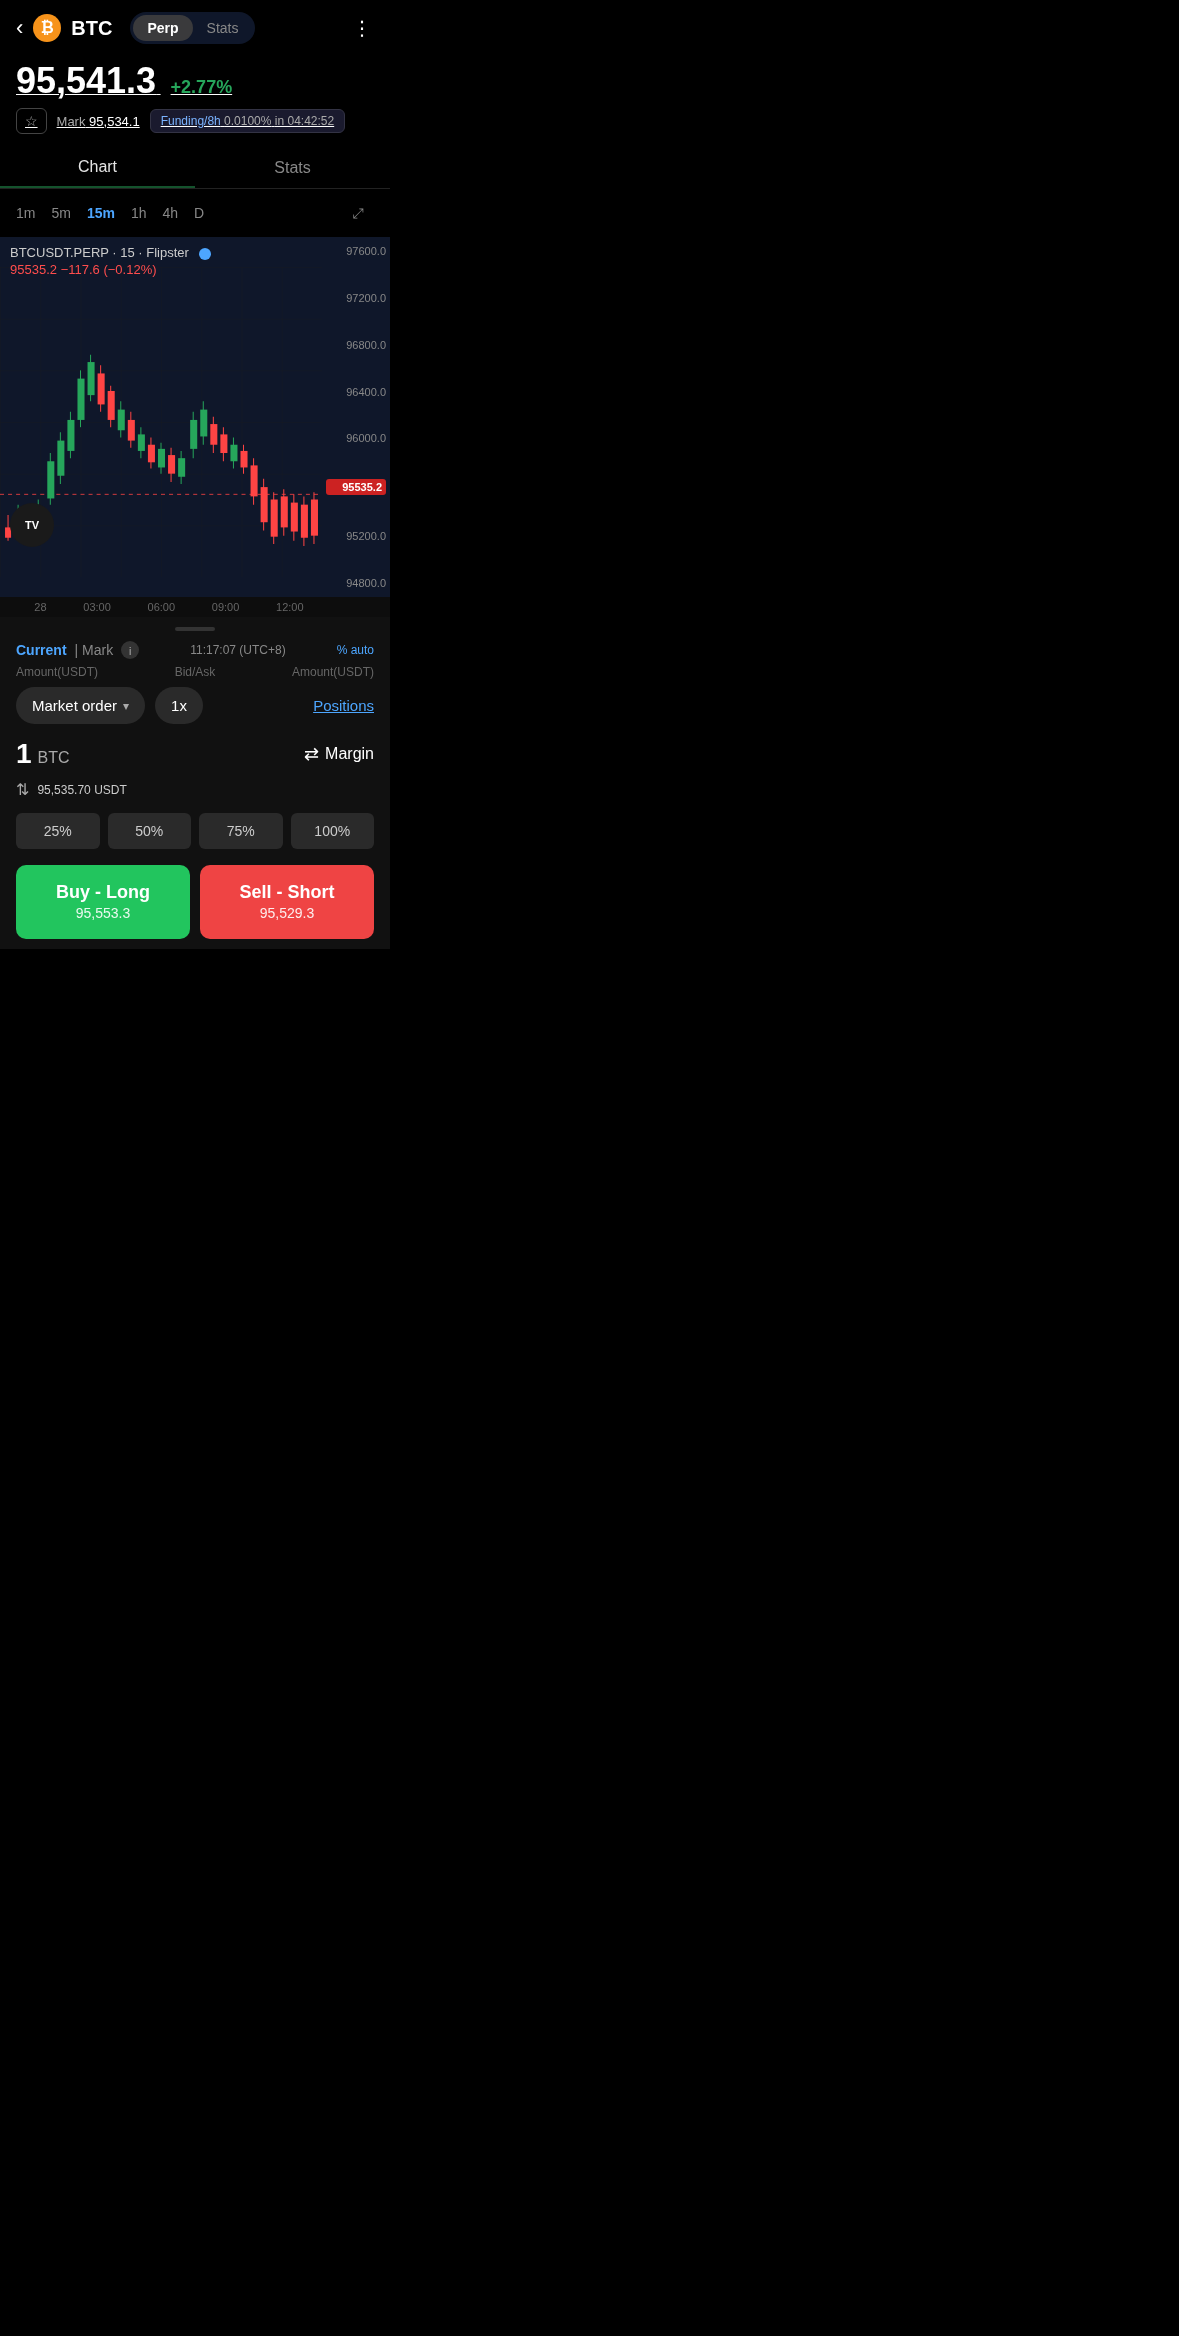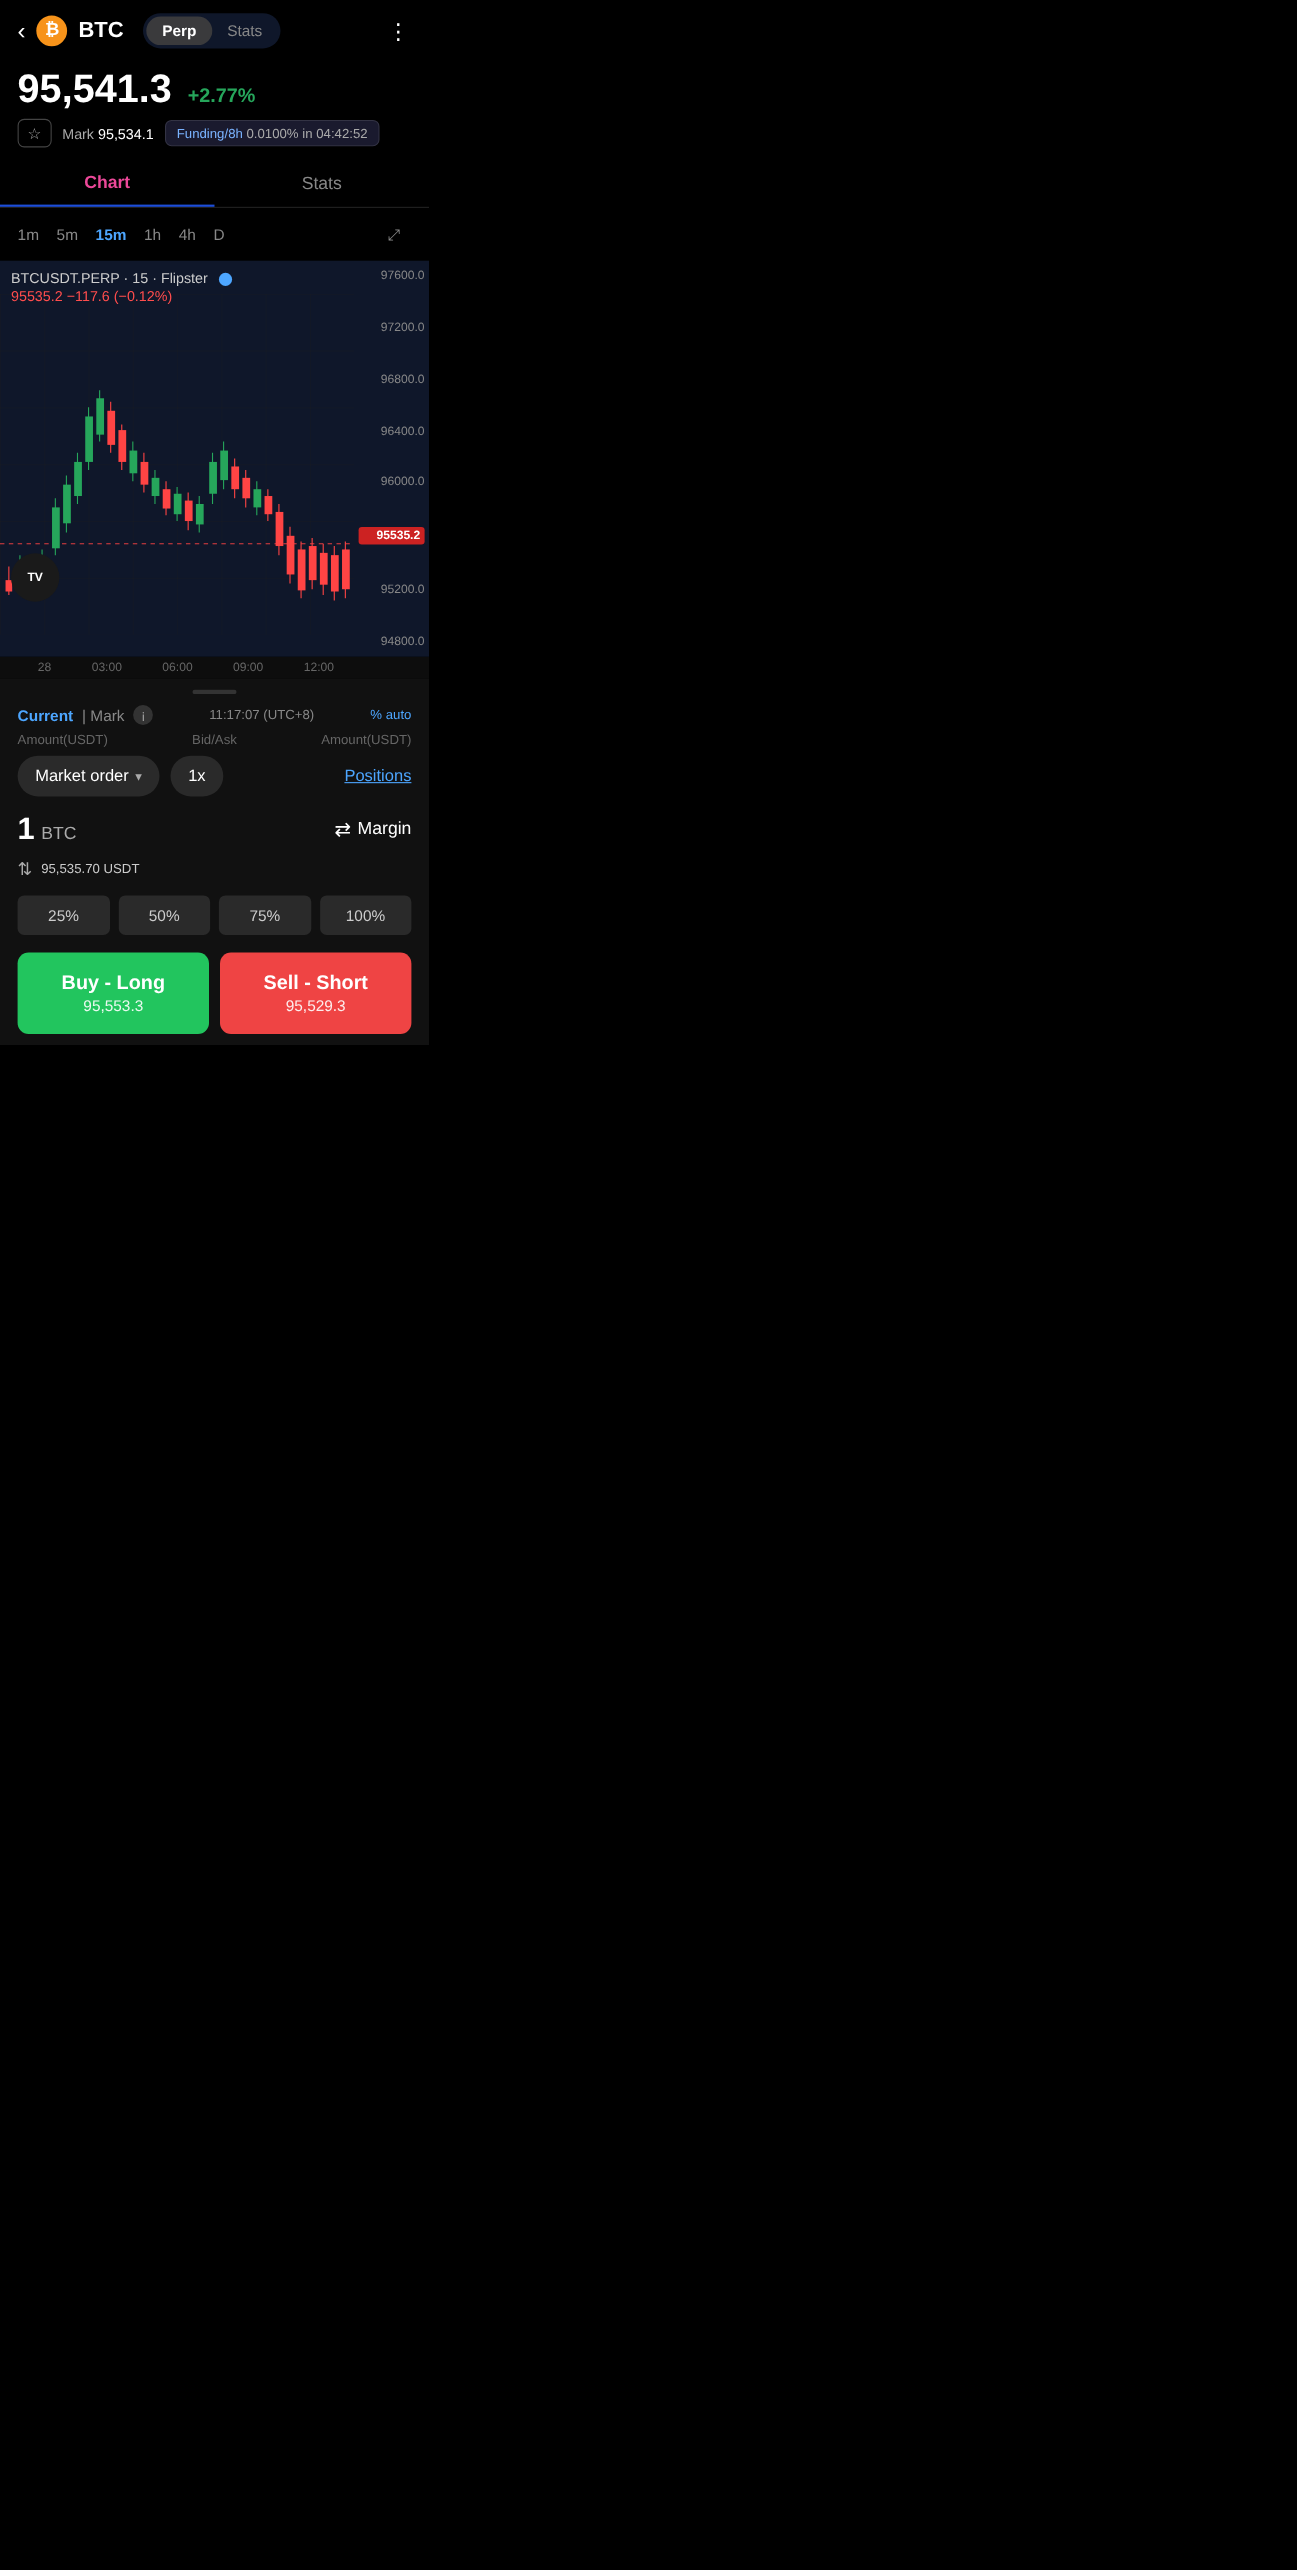--- a/index.html
+++ b/index.html
@@ -70,20 +70,21 @@
       border: none;
       color: #fff;
       font-size: 20px;
       cursor: pointer;
       letter-spacing: 2px;
     }
 
     
     .price-section {
       padding: 4px 16px 8px;
+      text-decoration: underline;
     }
     .main-price {
       font-size: 36px;
       font-weight: 700;
       display: inline;
     }
     .price-change {
       font-size: 18px;
       font-weight: 600;
       color: #26a65b;
@@ -132,23 +133,23 @@
     .main-tabs button {
       flex: 1;
       background: none;
       border: none;
       color: #888;
       font-size: 16px;
       padding: 10px;
       cursor: pointer;
     }
     .main-tabs button.active {
-      color: #ec4899;
-      font-weight: 700;
-      border-bottom: 2px solid #1d4ed8;
+      color: #e5e5e5;
+      font-weight: 400;
+      border-bottom: 2px solid #14532d;
     }
 
     
     .timeframe-bar {
       display: flex;
       align-items: center;
       padding: 8px 16px;
       gap: 16px;
     }
     .timeframe-bar button {

